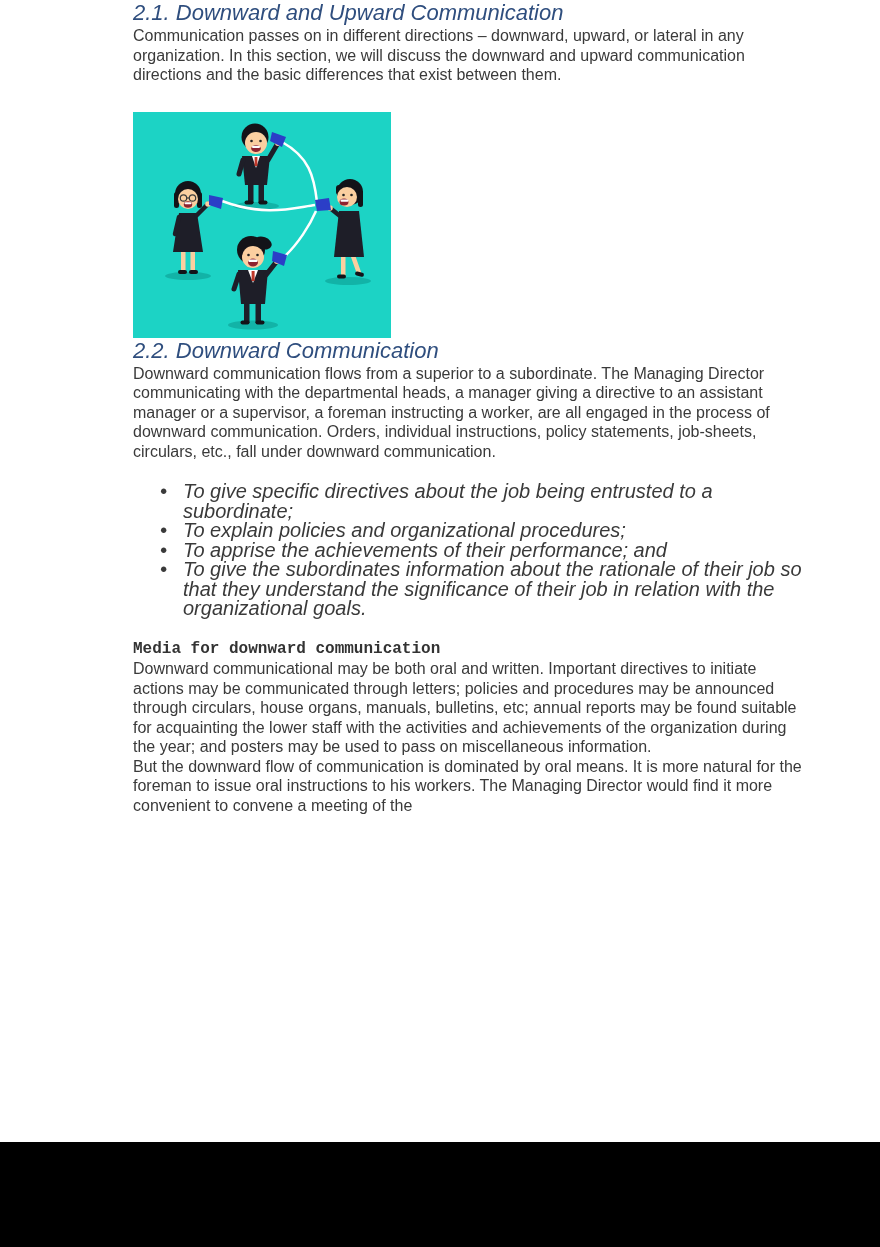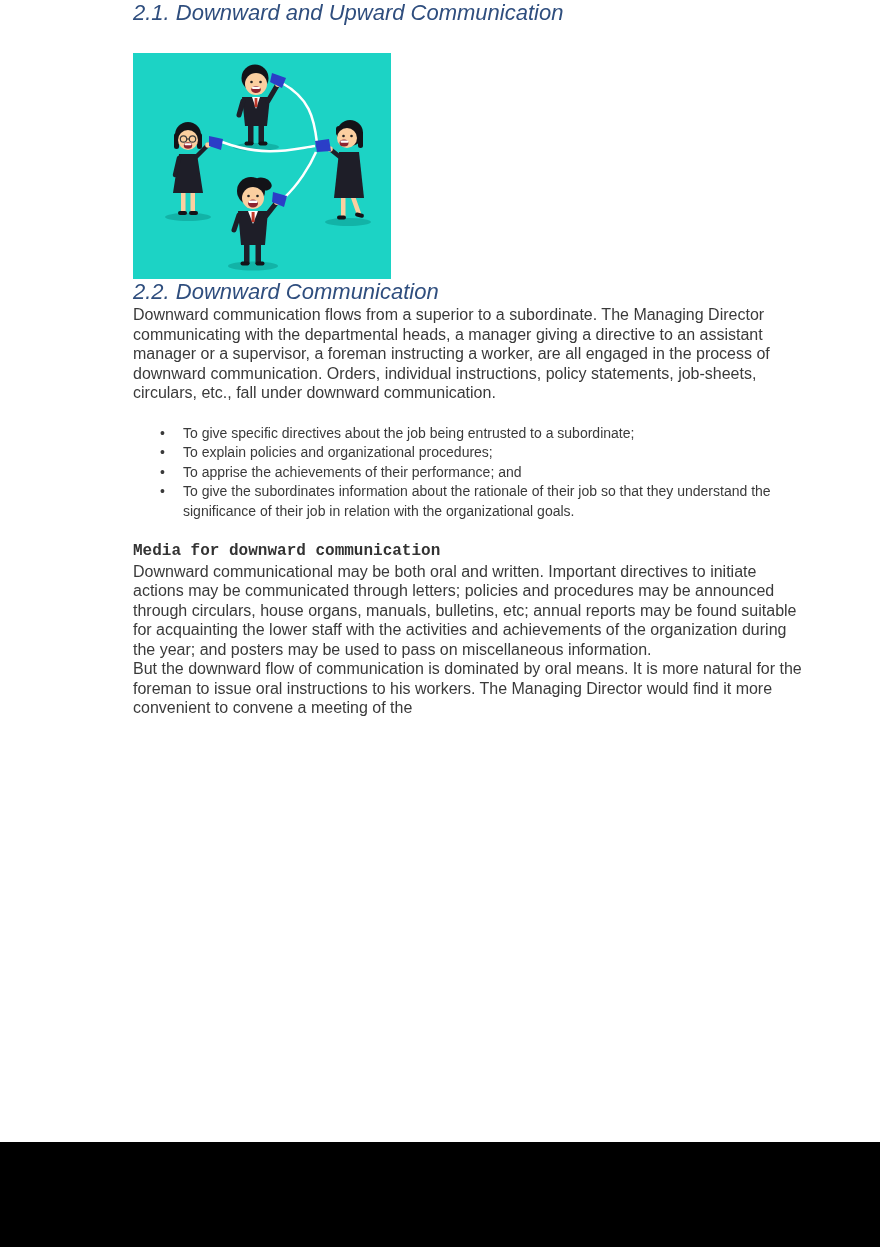--- a/index.html
+++ b/index.html
@@ -51,23 +51,24 @@
   figure.illustration {
     margin: 27px 0 0 0;
     width: 258px;
     height: 226px;
     line-height: 0;
   }
   ul.bullets {
     margin: 21px 0 0 0;
     padding: 0 0 0 50px;
     list-style: none;
-    font-size: 14px;
+    font-size: 20px;
     line-height: 19.5px;
     color: #3A3A3A;
+    font-style: italic;
   }
   ul.bullets li { position: relative; }
   ul.bullets li::before {
     content: "\2022";
     position: absolute;
     left: -23px;
     top: 0;
     color: #3A3A3A;
   }
   h3.sub {
@@ -87,20 +88,21 @@
     background: #000000;
   }
 </style>
 </head>
 <body>
 
 <div class="page">
   <div class="content">
 
     <h2 class="sec h-first">2.1. Downward and Upward Communication</h2>
+    <p class="body p-intro">Communication passes on in different directions – downward, upward, or lateral in any organization. In this section, we will discuss the downward and upward communication directions and the basic differences that exist between them.</p>
 
     <figure class="illustration">
       <svg width="258" height="226" viewBox="0 0 258 226" xmlns="http://www.w3.org/2000/svg">
         <rect width="258" height="226" fill="#1CD3C5"></rect>
 
         <ellipse cx="123" cy="94" rx="23" ry="4" fill="#12B3A7"></ellipse>
         <ellipse cx="55" cy="164" rx="23" ry="4" fill="#12B3A7"></ellipse>
         <ellipse cx="120" cy="213" rx="25" ry="4.5" fill="#12B3A7"></ellipse>
         <ellipse cx="215" cy="169" rx="23" ry="4" fill="#12B3A7"></ellipse>
 

